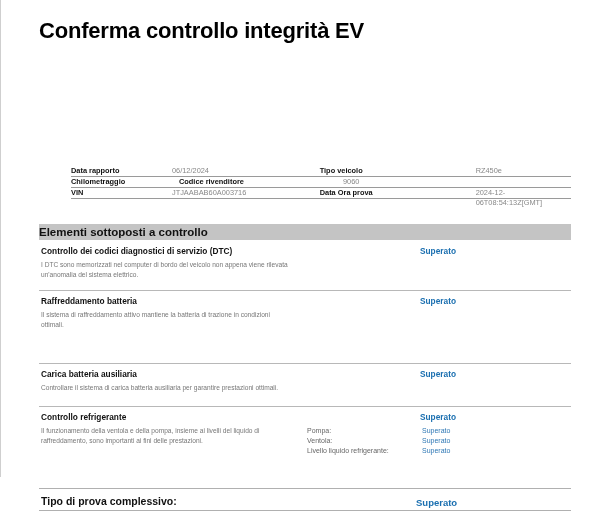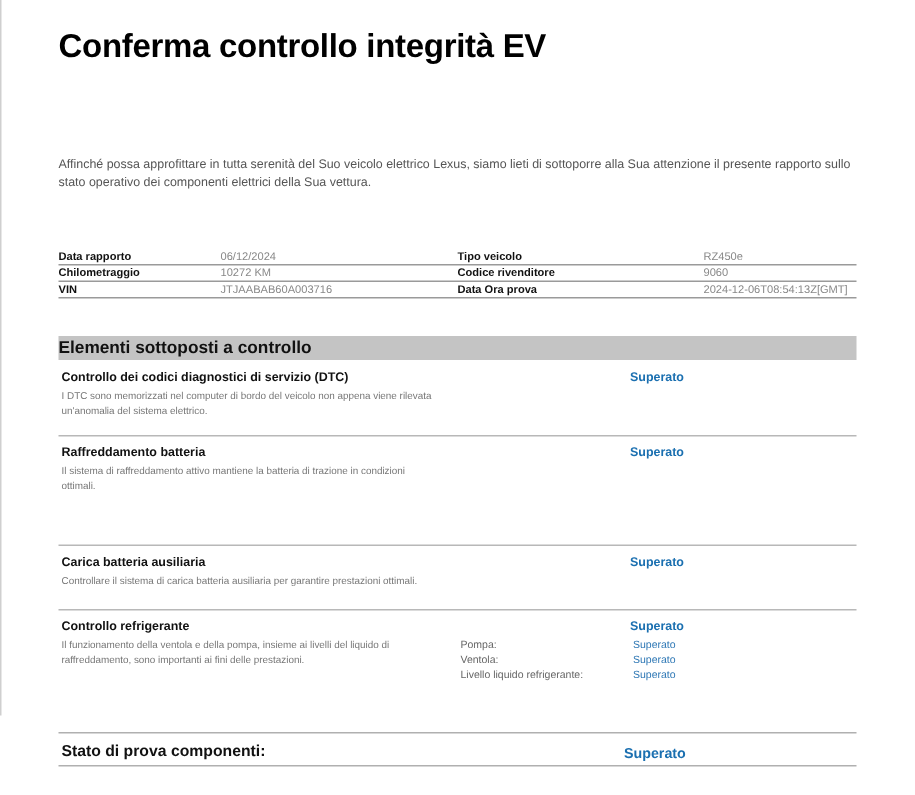--- a/index.html
+++ b/index.html
@@ -13,21 +13,21 @@
   .logo-row { display: flex; align-items: center; height: 22px; }
   .logo-emblem { width: 20px; height: 16px; border: 1.6px solid #111; border-radius: 50%; position: relative; margin-right: 4px; }
   .logo-emblem::before { content: ""; position: absolute; left: 4px; top: 2px; width: 8px; height: 9px; border-left: 1.6px solid #111; border-bottom: 1.6px solid #111; border-bottom-left-radius: 6px; transform: skewX(-15deg); }
   .logo-word { font-size: 16px; font-weight: bold; letter-spacing: 1.5px; color: #111; font-family: "DejaVu Sans", sans-serif; transform: scaleY(0.8); }
   .logo-care { position: absolute; right: 2px; top: 27px; font-size: 10px; color: #4f7fae; font-weight: bold; letter-spacing: 0.2px; }
   .logo-line { position: absolute; left: 0; right: 2px; top: 41px; height: 2px; background: #7da4c9; }
 
   .intro { position: absolute; left: 38px; top: 103px; width: 540px; font-size: 8.3px; line-height: 12px; color: #555; }
 
   .info { position: absolute; left: 38px; top: 166px; width: 532px; }
-  .info-row { display: flex; height: 11px; border-bottom: 1px solid #9a9a9a; font-size: 7.4px; line-height: 10px; }
+  .info-row { display: flex; height: 11px; border-bottom: 1px solid #9a9a9a; font-size: 7.4px; line-height: 10px; margin-left: 32px; }
   .info-cell-label { font-weight: bold; color: #111; }
   .c1 { width: 108px; } .c2 { width: 158px; } .c3 { width: 124px; } .c4 { width: 142px; padding-left: 40px; }
   .info-cell-value { color: #888; }
 
   .section-header { position: absolute; left: 38px; top: 224px; width: 532px; height: 16px; background: #c4c4c4; font-size: 11.5px; font-weight: bold; color: #111; padding-left: 0; line-height: 16px; }
 
   .item { position: absolute; left: 38px; width: 532px; }
   .item-title { position: absolute; left: 2px; top: 0; font-size: 8.3px; font-weight: bold; color: #111; }
   .item-status { position: absolute; left: 381px; top: 0; font-size: 8.3px; font-weight: bold; color: #1a6fb0; }
   .item-desc { position: absolute; left: 2px; top: 14px; width: 250px; font-size: 6.6px; line-height: 10px; color: #777; }
@@ -43,32 +43,30 @@
   .overall-status { position: absolute; left: 377px; top: 8px; font-size: 9.5px; font-weight: bold; color: #1a6fb0; }
 </style>
 </head>
 <body>
 
 <div class="page">
 
   <h1 class="title">Conferma controllo integrità EV</h1>
 
 
-  <p class="intro">Affinché possa approfittare in tutta serenità del Suo veicolo elettrico Lexus, siamo lieti di sottoporre alla Sua attenzione il presente rapporto sullo stato operativo dei componenti elettrici della Sua vettura.</p>
 
   <div class="info">
     <div class="info-row">
       <span class="info-cell-label c1">Data rapporto</span>
       <span class="info-cell-value c2">06/12/2024</span>
       <span class="info-cell-label c3">Tipo veicolo</span>
       <span class="info-cell-value c4">RZ450e</span>
     </div>
     <div class="info-row">
       <span class="info-cell-label c1">Chilometraggio</span>
-      <span class="info-cell-value c2">10272 KM</span>
       <span class="info-cell-label c3">Codice rivenditore</span>
       <span class="info-cell-value c4">9060</span>
     </div>
     <div class="info-row">
       <span class="info-cell-label c1">VIN</span>
       <span class="info-cell-value c2">JTJAABAB60A003716</span>
       <span class="info-cell-label c3">Data Ora prova</span>
       <span class="info-cell-value c4">2024-12-06T08:54:13Z[GMT]</span>
     </div>
   </div>
@@ -110,17 +108,17 @@
         <span class="sub-value">Superato</span>
       </div>
       <div class="sub-row">
         <span class="sub-label">Livello liquido refrigerante:</span>
         <span class="sub-value">Superato</span>
       </div>
     </div>
   </div>
 
   <div class="overall">
-    <span class="overall-label">Stato di prova componenti:</span>
+    <span class="overall-label">Tipo di prova complessivo:</span>
     <span class="overall-status">Superato</span>
   </div>
 
 </div>
 
 </body></html>

